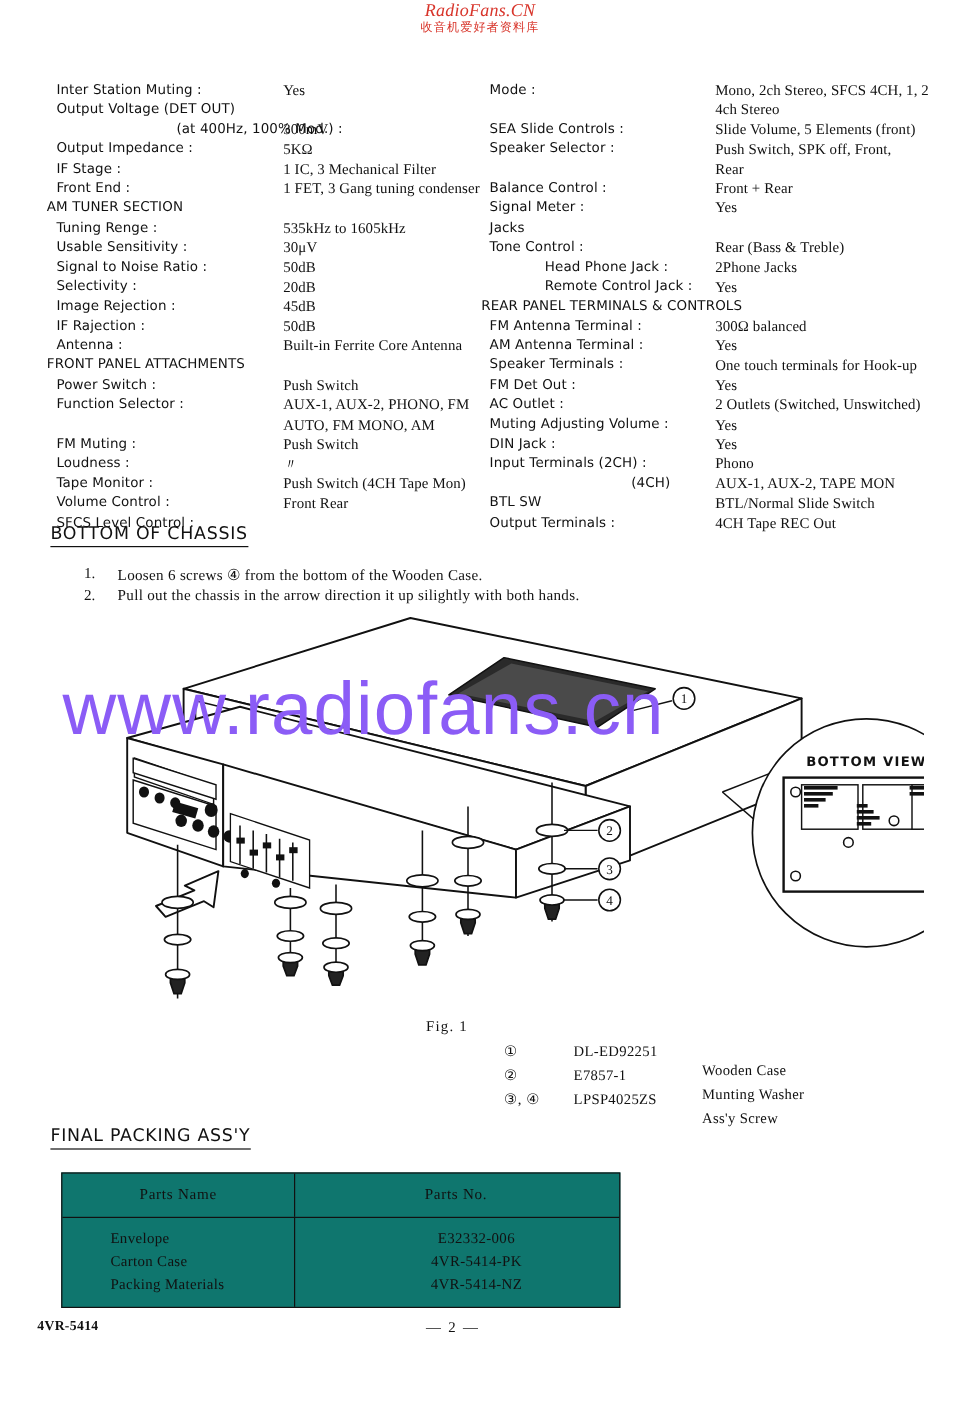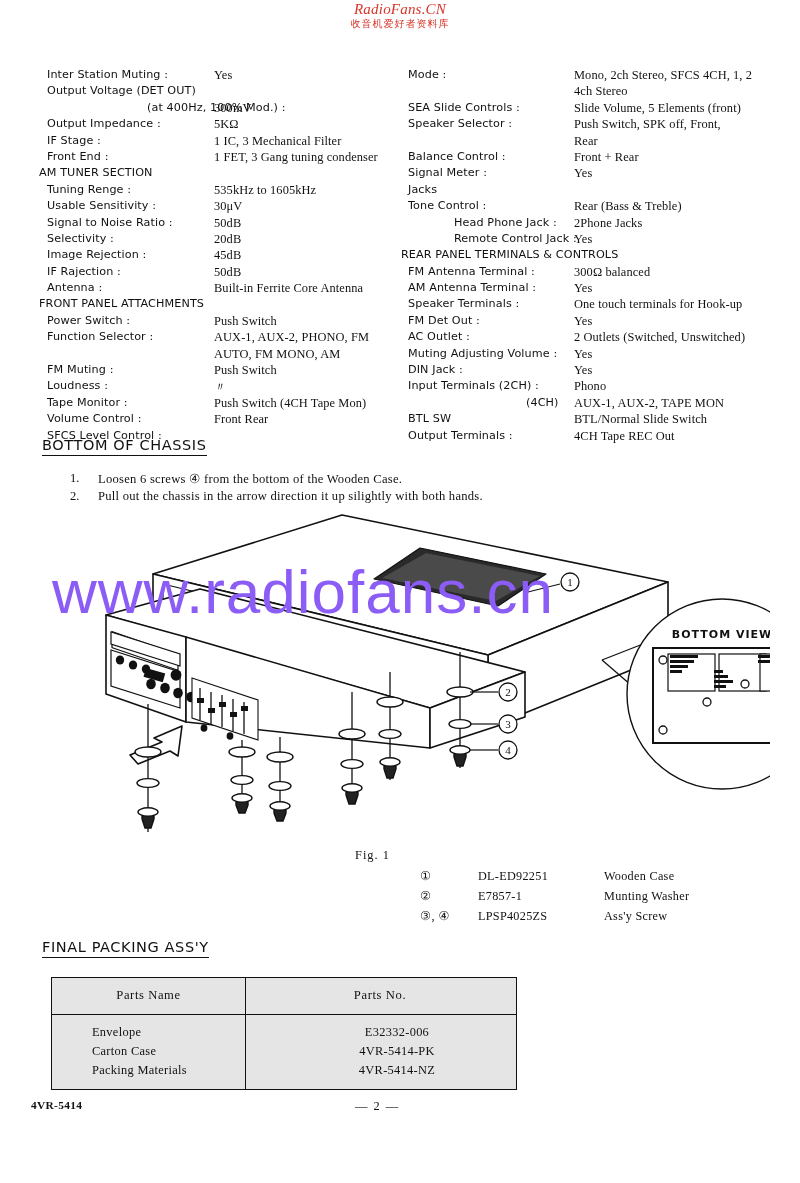--- a/index.html
+++ b/index.html
@@ -32,21 +32,21 @@
   .col{position:absolute;top:0;}
   .col.left{left:47px;width:370px;}
   .col.right{left:408px;width:392px;}
   .srow{position:relative;height:16.4px;white-space:nowrap;}
   .lbl{
     font-family:"DejaVu Sans", sans-serif;font-size:11.2px;font-weight:500;
     position:absolute;top:0;left:0;letter-spacing:.1px;
   }
   .val{
     font-family:"Liberation Serif", serif;font-size:12.4px;
-    position:absolute;top:0;letter-spacing:.1px;
+    position:absolute;top:0;letter-spacing:.1px;margin-left:22px;
   }
   .col.left .val{left:167px;}
   .col.right .val{left:166px;}
   .sect{
     font-family:"DejaVu Sans", sans-serif;font-size:11.2px;font-weight:500;
     position:absolute;top:0;letter-spacing:.1px;
   }
   .col.left .sect{left:-8px;}
   .col.right .sect{left:-7px;}
   .ind2b .lbl{left:46px;}
@@ -71,26 +71,26 @@
   .figcap{
     position:absolute;left:355px;top:848px;font-size:12.4px;
     font-family:"Liberation Serif", serif;letter-spacing:1px;
   }
 
   
   .legend{position:absolute;left:420px;top:869px;width:330px;}
   .lg-row{position:relative;height:20px;font-size:12.2px;font-family:"Liberation Serif", serif;}
   .lg-mark{position:absolute;left:0;top:0;width:56px;letter-spacing:.5px;}
   .lg-no{position:absolute;left:58px;top:0;letter-spacing:.3px;}
-  .lg-name{position:absolute;left:165px;top:0;letter-spacing:.3px;margin-left:19px;}
+  .lg-name{position:absolute;left:165px;top:16px;letter-spacing:.3px;}
 
   
   .ptable{
     position:absolute;left:51px;top:977px;width:464px;
-    border:1.4px solid #111;border-collapse:collapse;background:#e5e5e5;
+    border:1.4px solid #111;border-collapse:collapse;background:#0f766e;
   }
   .ptable .thead{
     height:36px;border-bottom:1.1px solid #111;position:relative;
   }
   .ptable .tbody{height:74px;position:relative;}
   .vline{position:absolute;left:193px;top:0;bottom:0;width:1.1px;background:#111;}
   .th{
     position:absolute;top:10px;font-size:12.6px;font-family:"Liberation Serif", serif;
     letter-spacing:.6px;text-align:center;
   }

